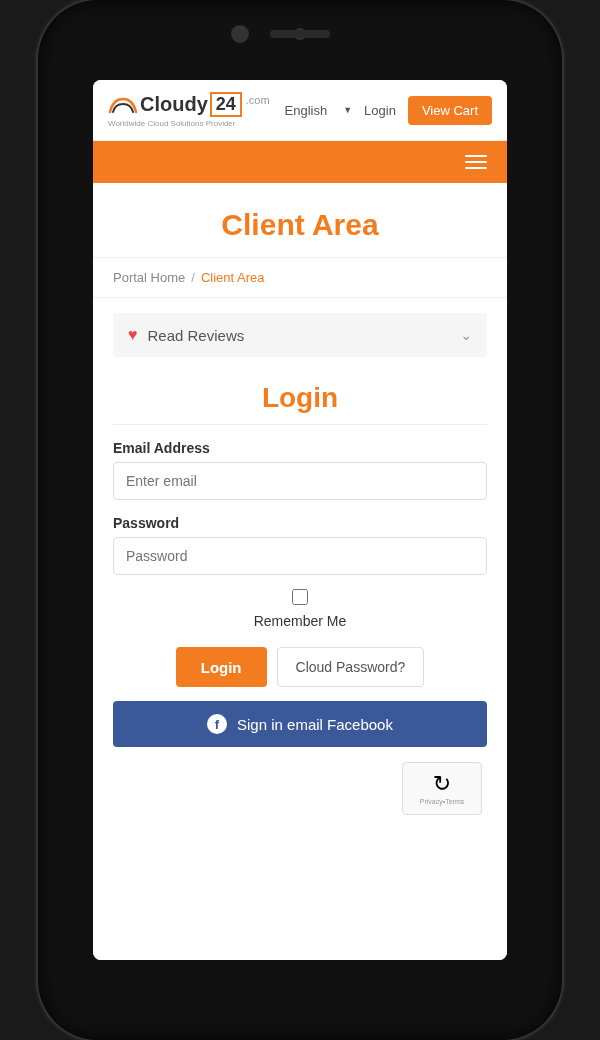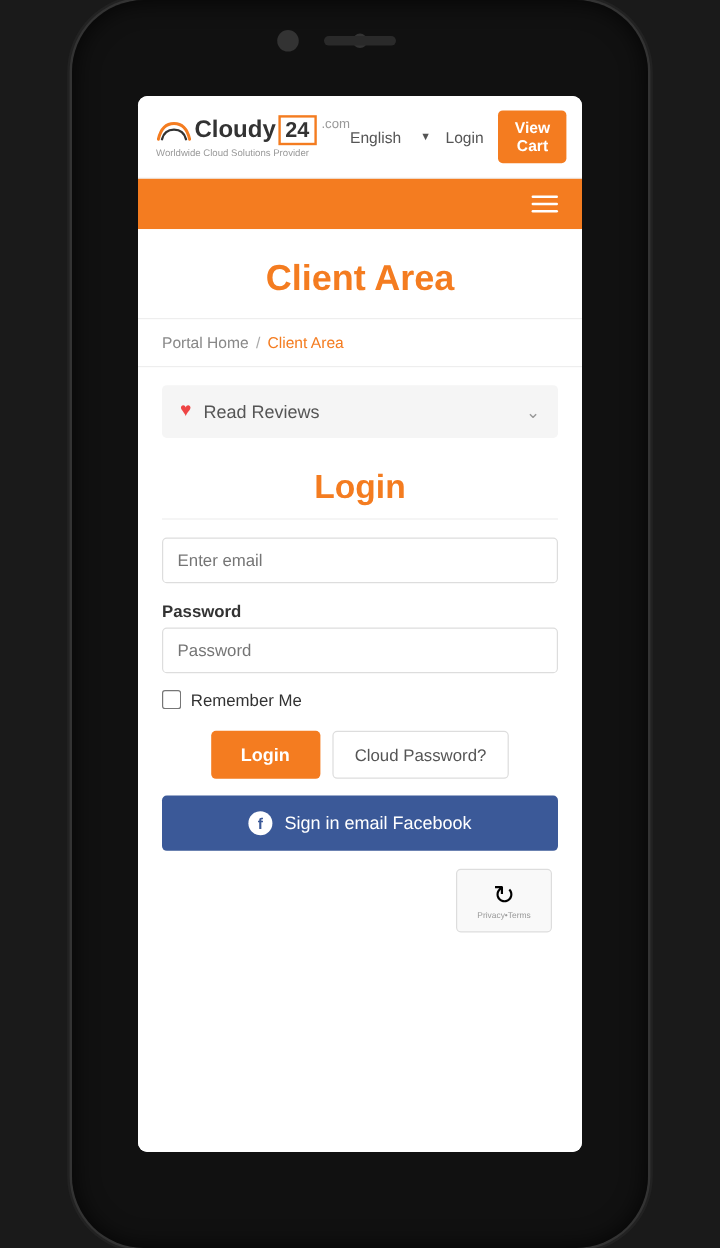--- a/index.html
+++ b/index.html
@@ -5,21 +5,21 @@
     * { box-sizing: border-box; margin: 0; padding: 0; }
     body {
       background: #1a1a1a;
       display: flex;
       justify-content: center;
       align-items: center;
       min-height: 100vh;
       font-family: Arial, sans-serif;
     }
     .phone-frame {
-      width: 480px;
+      width: 524px;
       height: 1040px;
       background: #111;
       border-radius: 60px;
       padding: 80px 55px;
       position: relative;
       box-shadow: 0 0 0 2px #333, 0 0 0 4px #222, inset 0 0 20px rgba(0,0,0,0.8);
     }
     .phone-frame::before {
       content: '';
       position: absolute;
@@ -121,21 +121,21 @@
       cursor: pointer;
     }
     .view-cart-btn {
       background: #f47c20;
       color: #fff;
       border: none;
       padding: 7px 14px;
       border-radius: 4px;
       font-size: 13px;
       cursor: pointer;
-      font-weight: bold;
+      font-weight: normal;
     }
     
     .nav-bar {
       background: #f47c20;
       padding: 14px 20px;
       display: flex;
       justify-content: flex-end;
       align-items: center;
     }
     .hamburger-icon {
@@ -246,20 +246,21 @@
       color: #000000;
       outline: none;
     }
     .remember-me {
       display: flex;
       align-items: center;
       gap: 8px;
       margin-top: 14px;
       font-size: 14px;
       color: #333;
+      flex-direction: column;
     }
     .remember-checkbox {
       width: 16px;
       height: 16px;
       border: 1px solid #aaa;
       cursor: pointer;
     }
     .form-actions {
       display: flex;
       gap: 10px;
@@ -391,20 +392,21 @@
           <span class="heart-icon">♥</span>
           <span class="reviews-label">Read Reviews</span>
         </div>
         <span class="chevron-down">⌄</span>
       </div>
 
       <div class="login-section">
         <h2 class="login-title">Login</h2>
 
         <div class="form-group">
+          <label class="form-label">Email Address</label>
           <input class="form-input" type="email" placeholder="Enter email" style="">
         </div>
 
         <div class="form-group">
           <label class="form-label">Password</label>
           <input class="form-input" type="password" placeholder="Password" style="">
         </div>
 
         <div class="remember-me">
           <input type="checkbox" class="remember-checkbox" style="">

